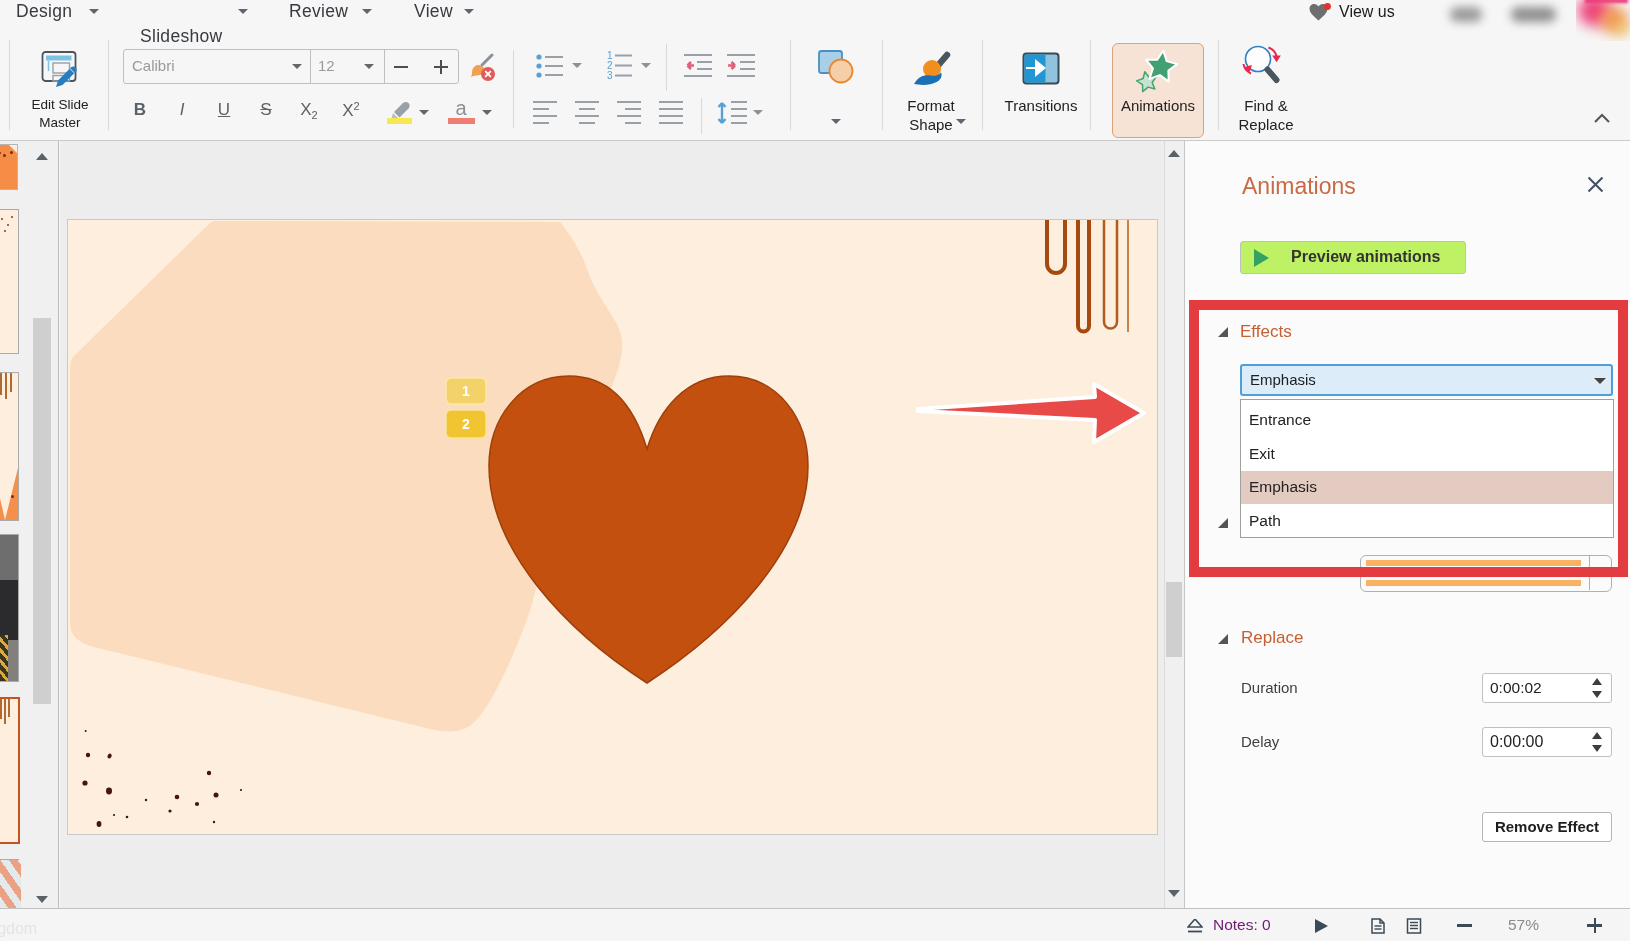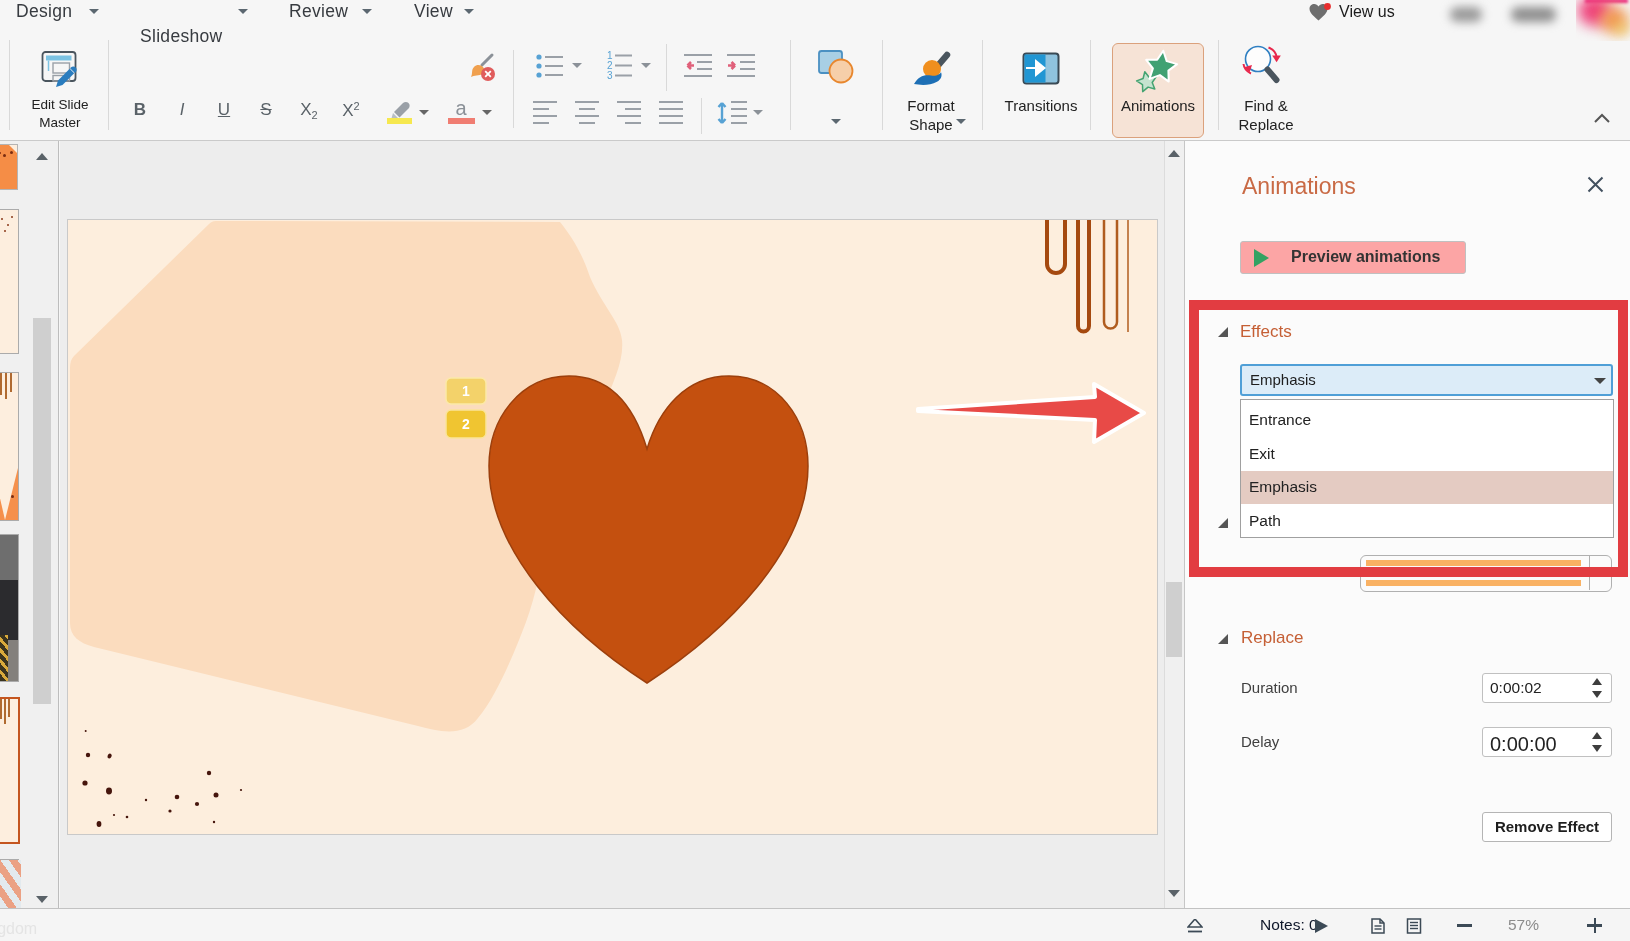--- a/index.html
+++ b/index.html
@@ -56,20 +56,31 @@
     <rect x="1.5" y="2" width="33" height="29" rx="3" fill="none" stroke="#4a555e" stroke-width="1.8"></rect>
     <rect x="5" y="5.5" width="25.5" height="5" fill="#7cc3e3"></rect>
     <line x1="7.5" y1="10.5" x2="7.5" y2="21" stroke="#7cc3e3" stroke-width="1.5"></line>
     <rect x="12" y="13" width="16.5" height="10" fill="none" stroke="#9aa0a7" stroke-width="1.4"></rect>
     <rect x="12" y="25.5" width="16.5" height="5.5" fill="none" stroke="#9aa0a7" stroke-width="1.4"></rect>
     <path d="M15 37 L17 30.4 L28.7 18.7 L33.2 23.2 L21.5 34.9 Z" fill="#2a7cbe"></path>
     <path d="M29.8 17.6 C31.2 16.2 33.4 16.2 34.7 17.5 C36 18.8 36 21 34.6 22.4 L33.9 23.1 L29.1 18.3 Z" fill="#2a7cbe"></path>
   </svg>
   <div class="abs" style="left:10px;top:96px;width:100px;text-align:center;font-size:13.5px;line-height:18px;color:#222;">Edit Slide<br>Master</div>
 
+  <div class="abs" style="left:123px;top:49px;width:336px;height:35px;border:1px solid #bfbfbf;border-radius:3px;box-sizing:border-box;background:#f6f6f6;">
+    <div style="position:absolute;left:186px;top:0;width:1px;height:33px;background:#bfbfbf;"></div>
+    <div style="position:absolute;left:260px;top:0;width:1px;height:33px;background:#bfbfbf;"></div>
+    <div style="position:absolute;left:8px;top:7px;font-size:15px;color:#9a9a9a;">Calibri</div>
+    <div class="arrow-dn" style="left:168px;top:14px;border-top-color:#666;"></div>
+    <div style="position:absolute;left:194px;top:7px;font-size:15px;color:#9a9a9a;">12</div>
+    <div class="arrow-dn" style="left:240px;top:14px;border-top-color:#666;"></div>
+    <div style="position:absolute;left:270px;top:15.5px;width:14px;height:2px;background:#4d4d4d;"></div>
+    <div style="position:absolute;left:310px;top:15.5px;width:14px;height:2px;background:#4d4d4d;"></div>
+    <div style="position:absolute;left:316px;top:9.5px;width:2px;height:14px;background:#4d4d4d;"></div>
+  </div>
 
   <svg class="abs" style="left:464px;top:52px;" width="34" height="30" viewBox="0 0 34 30">
     <path d="M18 13 L28 3" stroke="#8b9198" stroke-width="3" stroke-linecap="round"></path>
     <path d="M10 15 C13 12 17 13 19 15 C21 17 21 20 19 22 C15 24 10 23 7 25 C9 21 7 18 10 15 Z" fill="#f0a04e"></path>
     <circle cx="24" cy="22" r="7" fill="#e05c5c"></circle>
     <path d="M21.2 19.2 L26.8 24.8 M26.8 19.2 L21.2 24.8" stroke="#fff" stroke-width="1.8"></path>
   </svg>
 
   <div class="abs" style="left:130px;top:100px;width:20px;text-align:center;font-size:17px;font-weight:bold;color:#5a6268;">B</div>
   <div class="abs" style="left:172px;top:100px;width:20px;text-align:center;font-size:17px;font-style:italic;color:#5a6268;">I</div>
@@ -294,21 +305,21 @@
   <div class="abs" style="left:1108px;top:9px;width:0;height:0;border-left:6px solid transparent;border-right:6px solid transparent;border-bottom:7px solid #5a6268;"></div>
   <div class="abs" style="left:1108px;top:749px;width:0;height:0;border-left:6px solid transparent;border-right:6px solid transparent;border-top:7px solid #5a6268;"></div>
 </div>
 
 <div class="abs" id="panel" style="left:1184px;top:141px;width:446px;height:767px;background:#fbfbfb;border-left:1px solid #c6c6c6;box-sizing:border-box;">
 
   <div class="abs" style="left:57px;top:32px;font-size:23px;color:#c96a45;">Animations</div>
   <svg class="abs" style="left:402px;top:35px;" width="17" height="17" viewBox="0 0 17 17">
       <path d="M1.5 1.5 L15.5 15.5 M15.5 1.5 L1.5 15.5" stroke="#42505f" stroke-width="2"></path>
     </svg>
-  <div class="abs" style="left:55px;top:100px;width:226px;height:33px;background:#fca5a5;border:1px solid #c0c0c0;border-radius:3px;box-sizing:border-box;">
+  <div class="abs" style="left:55px;top:100px;width:226px;height:33px;background:#bef264;border:1px solid #c0c0c0;border-radius:3px;box-sizing:border-box;">
     <div class="abs" style="left:13px;top:7px;width:0;height:0;border-top:9px solid transparent;border-bottom:9px solid transparent;border-left:15px solid #34a262;"></div>
     <div class="abs" style="left:50px;top:6px;font-size:16px;font-weight:bold;color:#333;">Preview animations</div>
   </div>
 
   <svg class="abs" style="left:33px;top:186px;" width="10" height="10" viewBox="0 0 10 10">
       <polygon points="10,0 10,10 0,10" fill="#555"></polygon>
     </svg>
   <div class="abs" style="left:55px;top:181px;font-size:17px;color:#c55f35;">Effects</div>
   <div class="abs" style="left:55px;top:223px;width:373px;height:32px;background:#dcecf8;border:2px solid #4f9fd7;border-radius:3px;box-sizing:border-box;">
     <div class="abs" style="left:8px;top:5px;font-size:15px;color:#1e1e1e;">Emphasis</div>
@@ -339,36 +350,36 @@
     </svg>
   <div class="abs" style="left:56px;top:487px;font-size:17px;color:#c55f35;">Replace</div>
   <div class="abs" style="left:56px;top:538px;font-size:15px;color:#404040;">Duration</div>
   <div class="abs" style="left:297px;top:532px;width:130px;height:30px;background:#fff;border:1px solid #c0c0c0;border-radius:3px;box-sizing:border-box;">
     <div class="abs" style="left:7px;top:5px;font-size:15.5px;color:#222;">0:00:02</div>
     <div class="abs" style="left:109px;top:4px;width:0;height:0;border-left:5.5px solid transparent;border-right:5.5px solid transparent;border-bottom:7px solid #3d3d3d;"></div>
     <div class="abs" style="left:109px;top:17px;width:0;height:0;border-left:5.5px solid transparent;border-right:5.5px solid transparent;border-top:7px solid #3d3d3d;"></div>
   </div>
   <div class="abs" style="left:56px;top:592px;font-size:15px;color:#404040;">Delay</div>
   <div class="abs" style="left:297px;top:586px;width:130px;height:30px;background:#fff;border:1px solid #c0c0c0;border-radius:3px;box-sizing:border-box;">
-    <div class="abs" style="left:7px;top:5px;font-size:20px;color:#222;">0:00:00</div>
+    <div class="abs" style="left:7px;top:5px;font-size:16px;color:#222;">0:00:00</div>
     <div class="abs" style="left:109px;top:4px;width:0;height:0;border-left:5.5px solid transparent;border-right:5.5px solid transparent;border-bottom:7px solid #3d3d3d;"></div>
     <div class="abs" style="left:109px;top:17px;width:0;height:0;border-left:5.5px solid transparent;border-right:5.5px solid transparent;border-top:7px solid #3d3d3d;"></div>
   </div>
   <div class="abs" style="left:297px;top:671px;width:130px;height:30px;background:#fff;border:1px solid #b5b5b5;border-radius:3px;box-sizing:border-box;text-align:center;">
     <div style="font-size:15px;font-weight:bold;color:#1e1e1e;margin-top:5px;">Remove Effect</div>
   </div>
 </div>
 
 <div class="abs" id="statusbar" style="left:0;top:908px;width:1630px;height:33px;background:#f5f5f5;border-top:1px solid #c2c2c2;box-sizing:border-box;">
   <div class="abs" style="left:-26px;top:11px;font-size:16px;color:#e4e4e4;">Kingdom</div>
   <svg class="abs" style="left:1187px;top:10px;" width="16" height="15" viewBox="0 0 16 15">
     <polygon points="8,0 15,8 1,8" fill="none" stroke="#3c4a56" stroke-width="1.6"></polygon>
     <line x1="1" y1="12.5" x2="15" y2="12.5" stroke="#3c4a56" stroke-width="1.8"></line>
   </svg>
-  <div class="abs" style="left:1213px;top:7px;font-size:15.5px;color:#0f172a;margin-left:47px;">Notes: 0</div>
+  <div class="abs" style="left:1213px;top:7px;font-size:15.5px;color:#701a75;">Notes: 0</div>
   <div class="abs" style="left:1315px;top:10px;width:0;height:0;border-top:7.5px solid transparent;border-bottom:7.5px solid transparent;border-left:13px solid #3c4a56;"></div>
   <svg class="abs" style="left:1370px;top:9px;" width="16" height="16" viewBox="0 0 16 16">
     <path d="M2 1 L10 1 L14 5 L14 15 L2 15 Z" fill="none" stroke="#3c4a56" stroke-width="1.5"></path>
     <path d="M10 1 L10 5 L14 5" fill="none" stroke="#3c4a56" stroke-width="1.5"></path>
     <line x1="4.5" y1="8" x2="11.5" y2="8" stroke="#3c4a56" stroke-width="1.4"></line>
     <line x1="4.5" y1="11" x2="11.5" y2="11" stroke="#3c4a56" stroke-width="1.4"></line>
   </svg>
   <svg class="abs" style="left:1406px;top:9px;" width="16" height="16" viewBox="0 0 16 16">
     <rect x="1.5" y="1" width="13" height="14" fill="none" stroke="#3c4a56" stroke-width="1.5"></rect>
     <line x1="4" y1="4.5" x2="12" y2="4.5" stroke="#3c4a56" stroke-width="1.4"></line>

